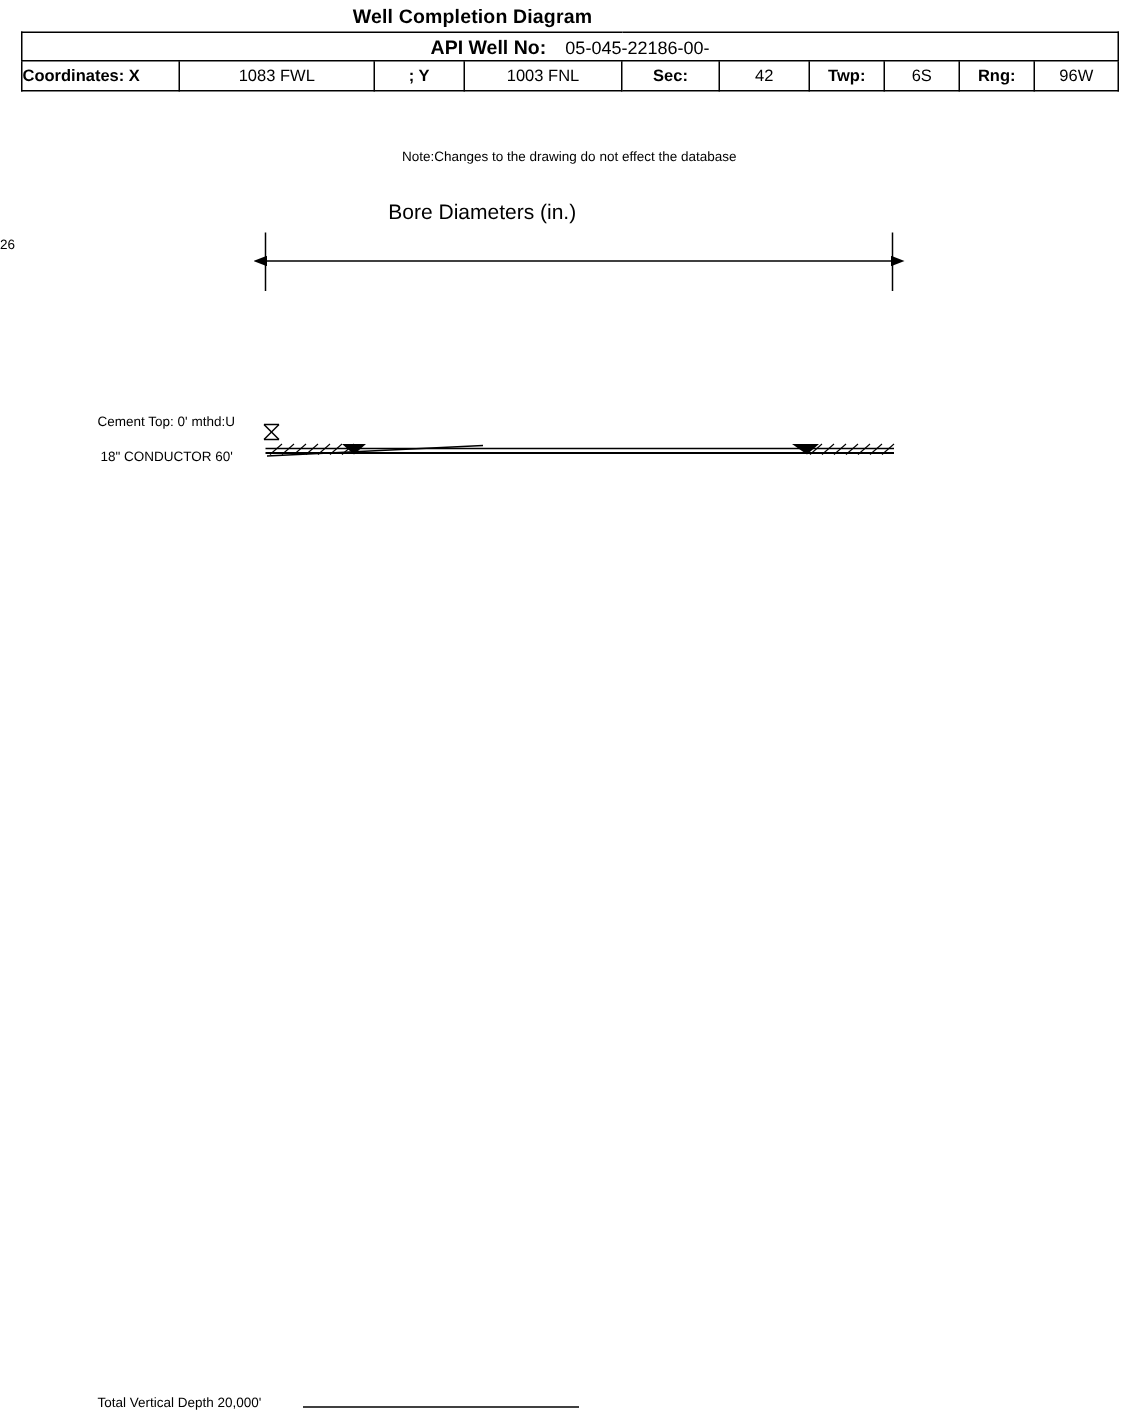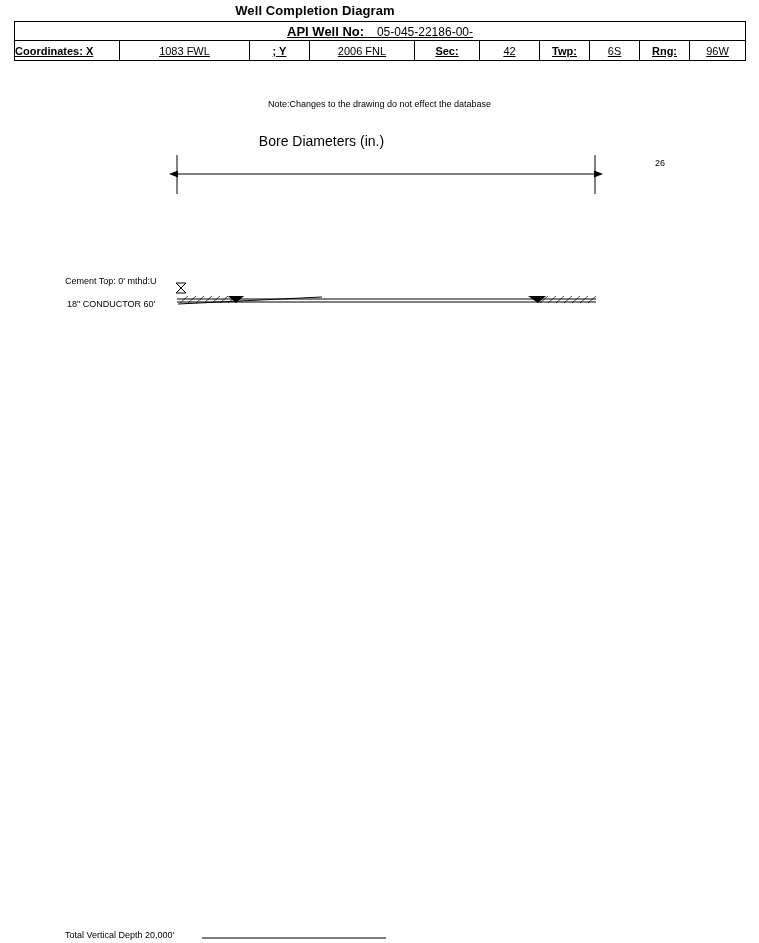--- a/index.html
+++ b/index.html
@@ -29,21 +29,20 @@
   }
 
   
   .header-table {
     position: absolute;
     top: 21px;
     left: 14px;
     width: 731px;
     border-collapse: collapse;
     table-layout: fixed;
-    text-decoration: underline;
   }
   .header-table td {
     border: 1px solid #000;
     padding: 0;
     height: 19px;
     vertical-align: middle;
     font-size: 11px;
     white-space: nowrap;
   }
   .hdr-bold {
@@ -72,22 +71,22 @@
     top: 133px;
     left: 16px;
     width: 611px;
     text-align: center;
     font-size: 14px;
   }
   .bore-value {
     position: absolute;
     top: 158px;
     left: 0;
-    width: 665px;
-    text-align: right;
+    width: 723px;
+    text-align: left;
     font-size: 9px;
   }
 
   
   #diagram-svg {
     position: absolute;
     top: 0;
     left: 0;
     width: 759px;
     height: 943px;
@@ -127,21 +126,21 @@
     <td colspan="10" class="center">
       <span class="hdr-bold">API Well No:</span>
       <span style="font-size:12px;">&nbsp;&nbsp;</span>
       <span style="font-size:12px;">05-045-22186-00-</span>
     </td>
   </tr>
   <tr>
     <td class="cell-pad hdr-bold left">Coordinates: X</td>
     <td class="center">1083 FWL</td>
     <td class="center hdr-bold">; Y</td>
-    <td class="center">2006 FNL</td>
+    <td class="center">1003 FNL</td>
     <td class="center hdr-bold">Sec:</td>
     <td class="center">42</td>
     <td class="center hdr-bold">Twp:</td>
     <td class="center">6S</td>
     <td class="center hdr-bold">Rng:</td>
     <td class="center">96W</td>
   </tr>
 </tbody>
   </table>
 

